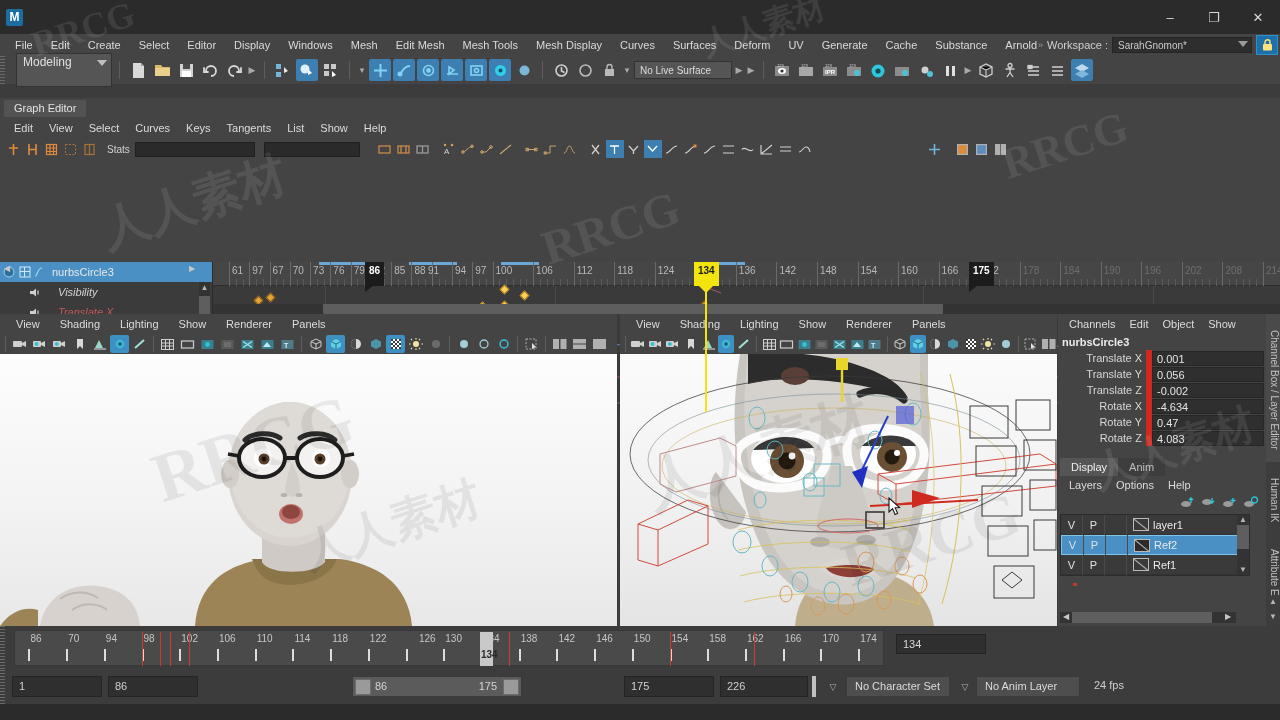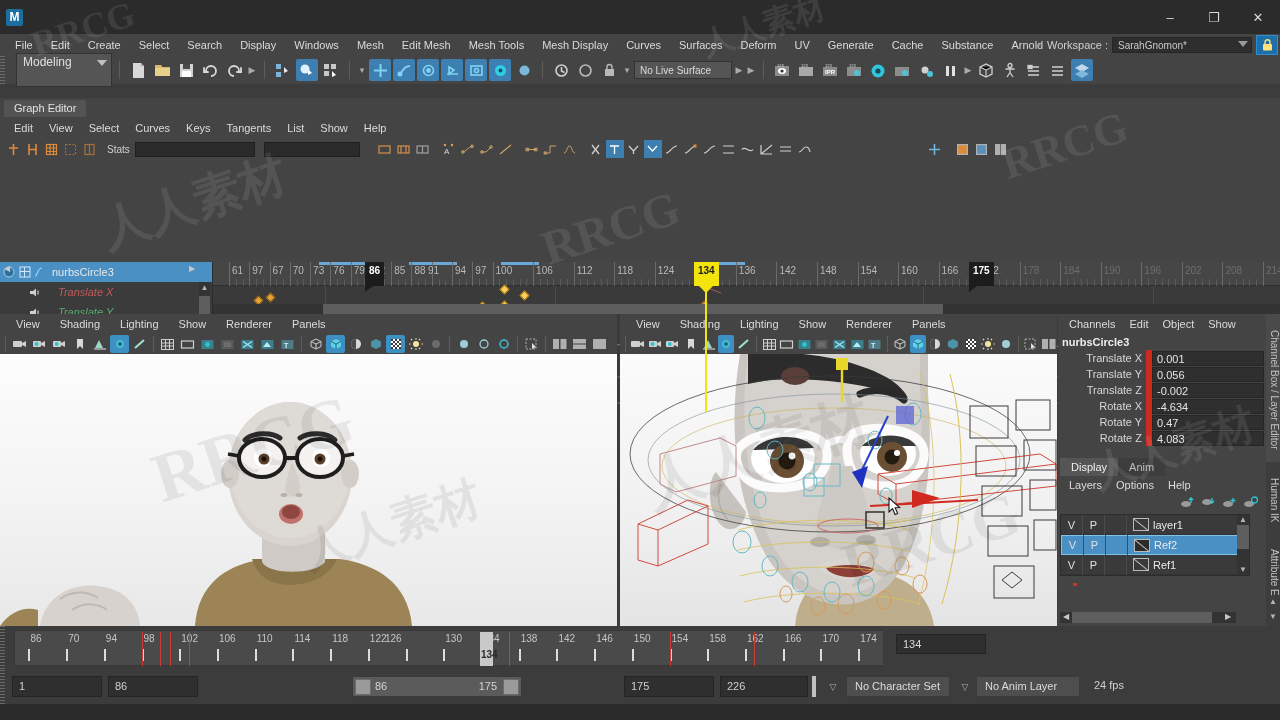--- a/index.html
+++ b/index.html
@@ -229,21 +229,21 @@
       <div class="win-btn">❐</div>
       <div class="win-btn close">✕</div>
     </div>
   </div>
 
   <div class="menubar">
     <div class="mi">File</div>
     <div class="mi">Edit</div>
     <div class="mi">Create</div>
     <div class="mi">Select</div>
-    <div class="mi">Search</div>
+    <div class="mi">Editor</div>
     <div class="mi">Display</div>
     <div class="mi">Windows</div>
     <div class="mi">Mesh</div>
     <div class="mi">Edit Mesh</div>
     <div class="mi">Mesh Tools</div>
     <div class="mi">Mesh Display</div>
     <div class="mi">Curves</div>
     <div class="mi">Surfaces</div>
     <div class="mi">Deform</div>
     <div class="mi">UV</div>
@@ -691,20 +691,29 @@
             </svg>
           </div>
         <div style="width:12px;height:12px;margin-left:2px;">
           <svg width="12" height="12" viewBox="0 0 12 12" stroke="#9fd4f0" stroke-width="1.2" fill="none">
               <path d="M1 10C4 10 3 2 8 2"></path>
             </svg>
         </div>
         <div class="ol-name">nurbsCircle3</div>
       </div>
 
+      <div class="ol-child">
+        <div class="spk">
+            <svg width="14" height="11" viewBox="0 0 14 11">
+              <path d="M1 4h3l3-2.5v8L4 7H1z" fill="#cfcfcf"></path>
+              <path d="M9 3.5v4" stroke="#cfcfcf" stroke-width="1.2"></path>
+            </svg>
+          </div>
+        <span style="color:#d4d4d4">Visibility</span>
+      </div>
       <div class="ol-child">
         <div class="spk">
             <svg width="14" height="11" viewBox="0 0 14 11">
               <path d="M1 4h3l3-2.5v8L4 7H1z" fill="#cfcfcf"></path>
               <path d="M9 3.5v4" stroke="#cfcfcf" stroke-width="1.2"></path>
             </svg>
           </div>
         <span style="color:#c25a5a">Translate X</span>
       </div>
       <div class="ol-child">
@@ -1658,21 +1667,21 @@
           <div class="ts-lab" style="left: 204px;">106</div>
           <div class="ts-tick" style="left: 202px;"></div>
           <div class="ts-lab" style="left: 241.714px;">110</div>
           <div class="ts-tick" style="left: 239.714px;"></div>
           <div class="ts-lab" style="left: 279.429px;">114</div>
           <div class="ts-tick" style="left: 277.429px;"></div>
           <div class="ts-lab" style="left: 317.143px;">118</div>
           <div class="ts-tick" style="left: 315.143px;"></div>
           <div class="ts-lab" style="left: 354.857px;">122</div>
           <div class="ts-tick" style="left: 352.857px;"></div>
-          <div class="ts-lab" style="left: 370px;">126</div>
+          <div class="ts-lab" style="left: 404px;">126</div>
           <div class="ts-tick" style="left: 390.571px;"></div>
           <div class="ts-lab" style="left: 430.286px;">130</div>
           <div class="ts-tick" style="left: 428.286px;"></div>
           <div class="ts-lab" style="left: 468px;">134</div>
           <div class="ts-tick" style="left: 466px;"></div>
           <div class="ts-lab" style="left: 505.714px;">138</div>
           <div class="ts-tick" style="left: 503.714px;"></div>
           <div class="ts-lab" style="left: 543.429px;">142</div>
           <div class="ts-tick" style="left: 541.429px;"></div>
           <div class="ts-lab" style="left: 581.143px;">146</div>

